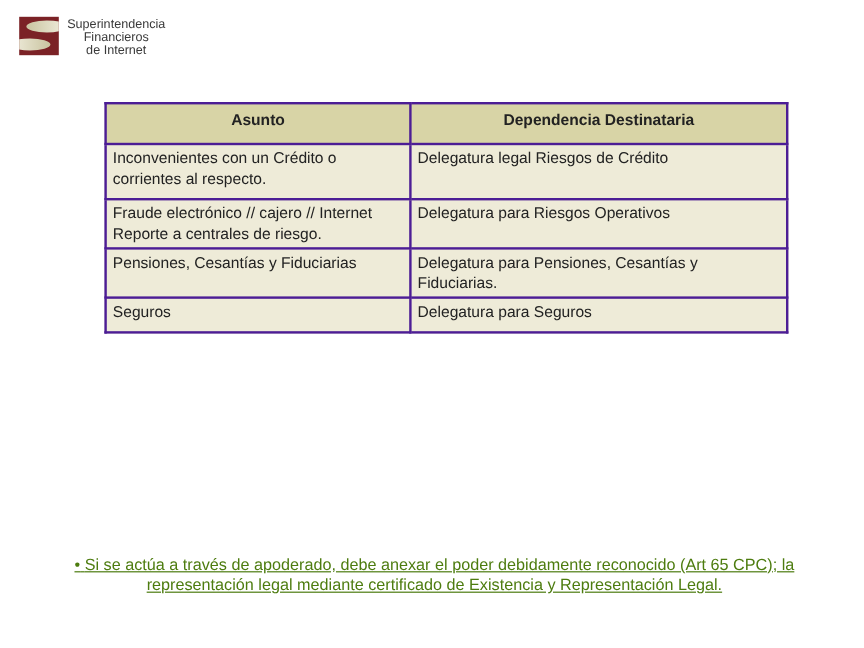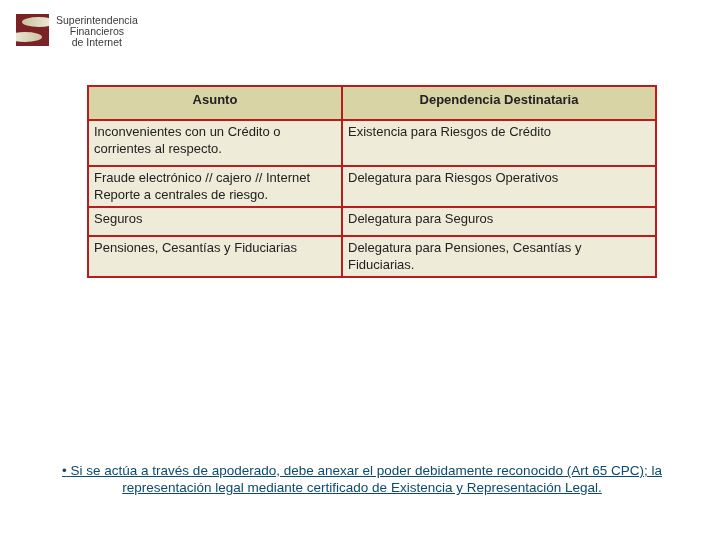--- a/index.html
+++ b/index.html
@@ -20,31 +20,31 @@
     background:linear-gradient(90deg,#f2efe0,#c9c4a0);
   }
   .logo-text {
     position:absolute; left:40px; top:1px; font-size:10.5px; line-height:11px; color:#3a3a3a;text-align:center;
   }
   table.main {
     position:absolute; left:87px; top:85px; width:570px;
     border-collapse:collapse; background:#eeebd8;
   }
   table.main td, table.main th {
-    border:2px solid #b91c1c; vertical-align:top; font-size:13px; line-height:17px;
+    border:2px solid #4c1d95; vertical-align:top; font-size:13px; line-height:17px;
     color:#222; padding:2px 5px 3px 5px; font-weight:normal;
   }
   table.main th {
     background:#d8d4a6; font-weight:bold; text-align:center; vertical-align:top;
     height:25px; padding-top:4px;
   }
   .c1 { width:242px; }
   .note {
     position:absolute; left:52px; top:462px; width:620px; text-align:center;
-    font-size:13.5px; line-height:17px; text-decoration:underline; color:#0c4a6e;
+    font-size:13.5px; line-height:17px; text-decoration:underline; color:#4d7c0f;
   }
 </style>
 </head>
 <body>
 
 <div class="logo">
   <div class="logo-mark">
     <div class="band1"></div>
       <div class="band2"></div>
   </div>
@@ -58,33 +58,33 @@
 <table class="main">
   <thead>
     <tr>
       <th class="c1">Asunto</th>
       <th>Dependencia Destinataria</th>
     </tr>
   </thead>
   <tbody>
     <tr style="height:46px">
       <td class="c1">Inconvenientes con un Crédito o corrientes al respecto.</td>
-      <td>Existencia para Riesgos de Crédito</td>
+      <td>Delegatura legal Riesgos de Crédito</td>
     </tr>
     <tr style="height:40px">
       <td class="c1">Fraude electrónico // cajero // Internet Reporte a centrales de riesgo.</td>
       <td>Delegatura para Riesgos Operativos</td>
     </tr>
+    <tr style="height:37px">
+      <td class="c1">Pensiones, Cesantías y Fiduciarias</td>
+      <td>Delegatura para Pensiones, Cesantías y Fiduciarias.</td>
+    </tr>
     <tr style="height:29px">
       <td class="c1">Seguros</td>
       <td>Delegatura para Seguros</td>
-    </tr>
-    <tr style="height:37px">
-      <td class="c1">Pensiones, Cesantías y Fiduciarias</td>
-      <td>Delegatura para Pensiones, Cesantías y Fiduciarias.</td>
     </tr>
   </tbody>
 </table>
 
 <div class="note">
   <span>•</span>
   <span>Si se actúa a través de apoderado, debe anexar el poder debidamente reconocido (Art 65 CPC); la representación legal mediante certificado de Existencia y Representación Legal.</span>
 </div>
 
 </body></html>

